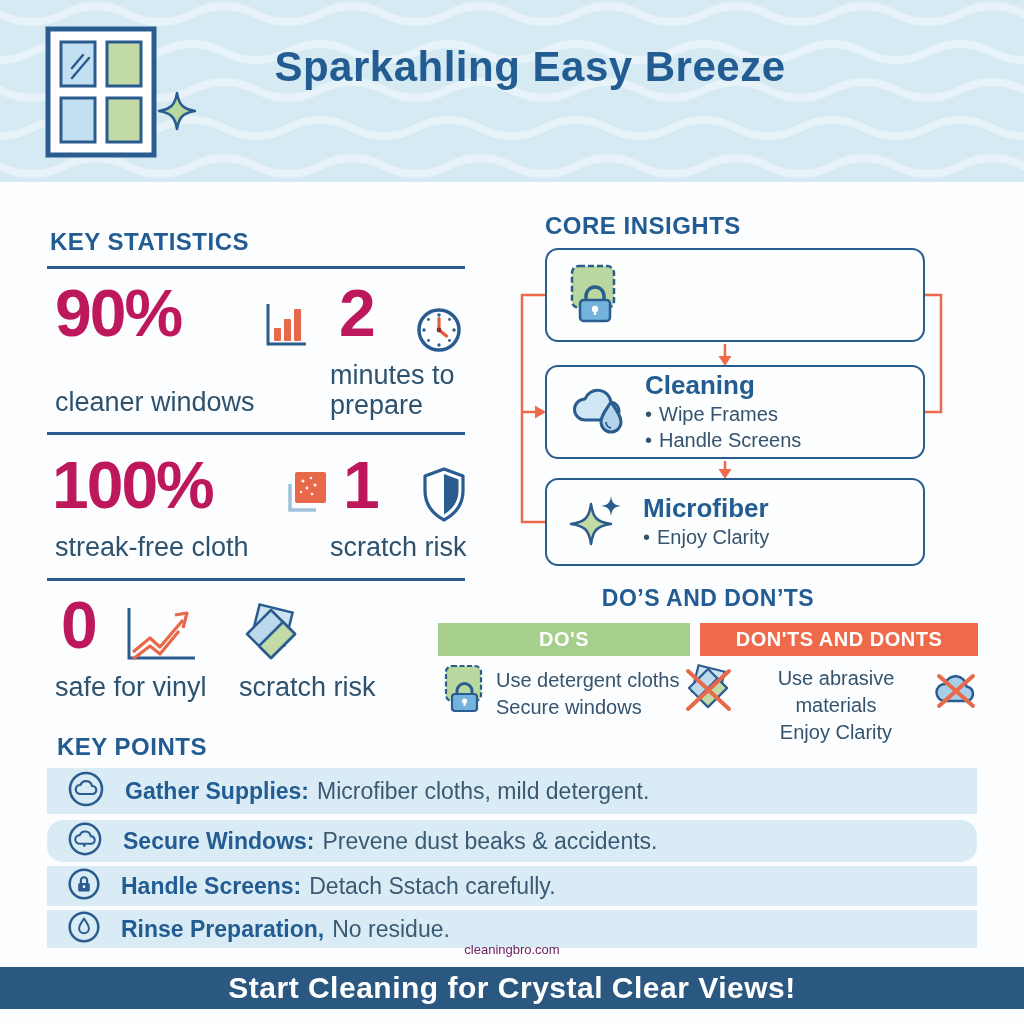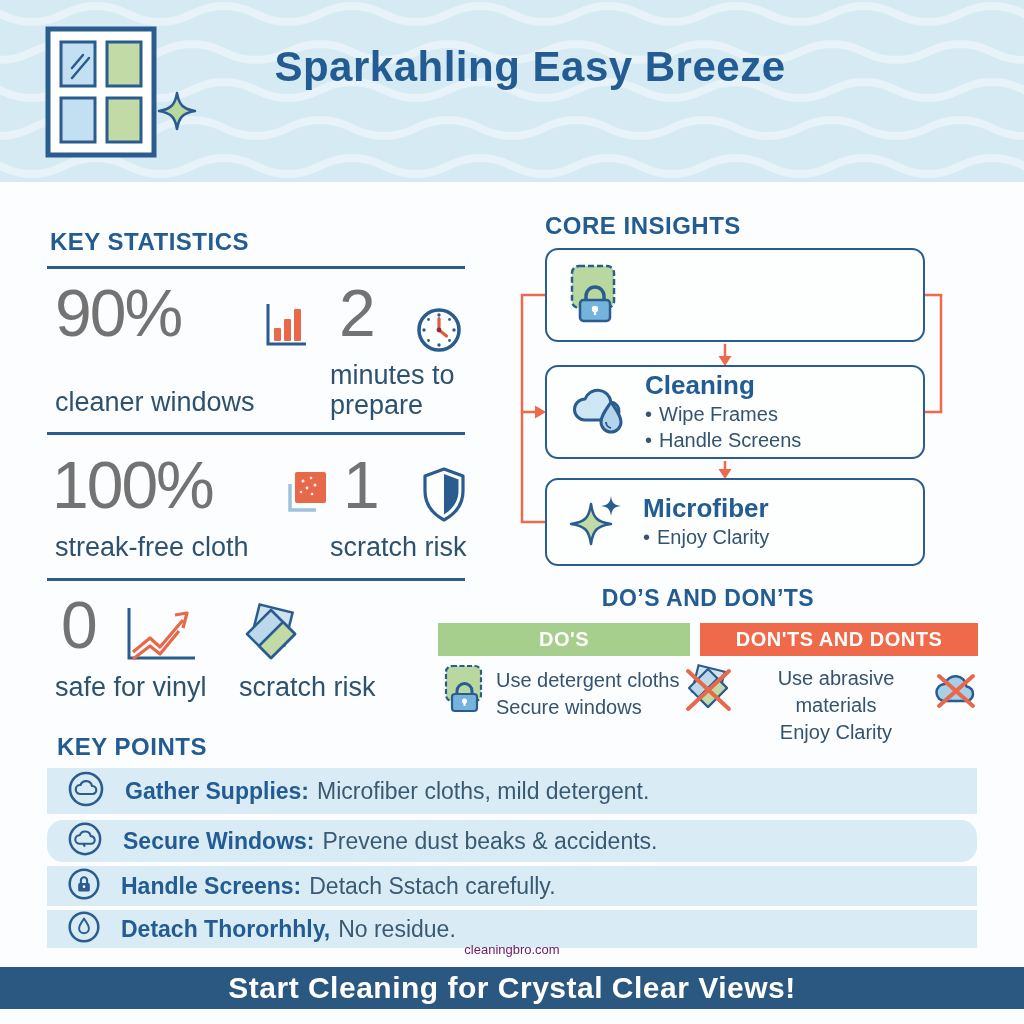--- a/index.html
+++ b/index.html
@@ -13,21 +13,21 @@
     font-size:42px;line-height:1.18;font-weight:800;color:#235c92;letter-spacing:.5px;}
   .window-logo{position:absolute;left:45px;top:26px;}
   .logo-sparkle{position:absolute;left:156px;top:90px;}
 
   
   .stats-section{position:absolute;left:47px;top:210px;width:430px;height:530px;}
   .section-title{position:absolute;font-size:24px;font-weight:800;color:#235c92;letter-spacing:.5px;}
   .stats-title{left:3px;top:18px;}
   .rule{position:absolute;height:3px;background:#2b5c8f;width:418px;left:0;}
   .rule-1{top:56px;} .rule-2{top:222px;} .rule-3{top:368px;}
-  .stat-value{position:absolute;font-size:66px;font-weight:400;color:#737373;line-height:1;letter-spacing:-2px;}
+  .stat-value{position:absolute;font-size:66px;font-weight:700;color:#be185d;line-height:1;letter-spacing:-2px;}
   .stat-label{position:absolute;font-size:27px;color:#2e526e;line-height:1.12;}
   .v90{left:8px;top:70px;} .v2{left:292px;top:70px;}
   .l90{left:8px;top:150px;margin-top:27px;} .l2{left:283px;top:150px;width:170px;}
   .icon-bar{position:absolute;left:215px;top:88px;}
   .icon-clock{position:absolute;left:368px;top:96px;}
   .v100{left:5px;top:242px;} .v1{left:296px;top:242px;}
   .l100{left:8px;top:322px;} .l1{left:283px;top:322px;}
   .icon-cloth{position:absolute;left:237px;top:258px;}
   .icon-shield{position:absolute;left:374px;top:256px;}
   .v0{left:14px;top:382px;}
@@ -343,21 +343,21 @@
     </div>
 
     <div class="kp-row kp-row-3">
       <span>
         <svg width="34" height="34" viewBox="0 0 38 38">
           <circle cx="19" cy="19" r="16" fill="none" stroke="#2b5c8f" stroke-width="2.8"></circle>
           <path d="M19 9.5 C21.5 14 24.5 16.5 24.5 20.5 a5.5 5.5 0 0 1 -11 0 C13.5 16.5 16.5 14 19 9.5 Z" fill="none" stroke="#2b5c8f" stroke-width="2.2" stroke-linejoin="round"></path>
         </svg>
       </span>
       <span class="kp-text">
-        <span class="kp-bold">Detach Thororhhly,</span><span>No residue.</span>
+        <span class="kp-bold">Rinse Preparation,</span><span>No residue.</span>
       </span>
     </div>
   </div>
 
   <div class="watermark">cleaningbro.com</div>
 
   <div class="footer">
     <span class="footer-text">Start Cleaning for Crystal Clear Views!</span>
   </div>
 

